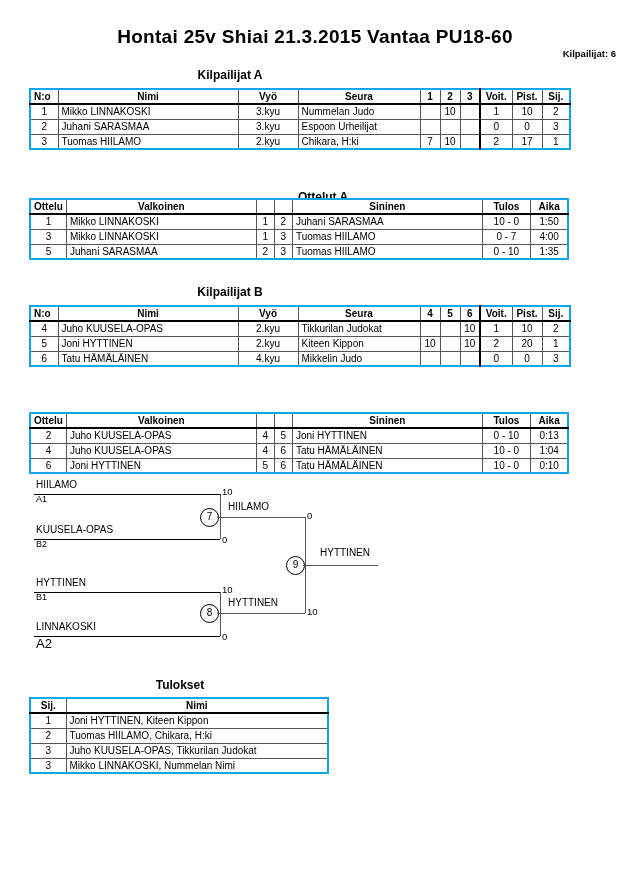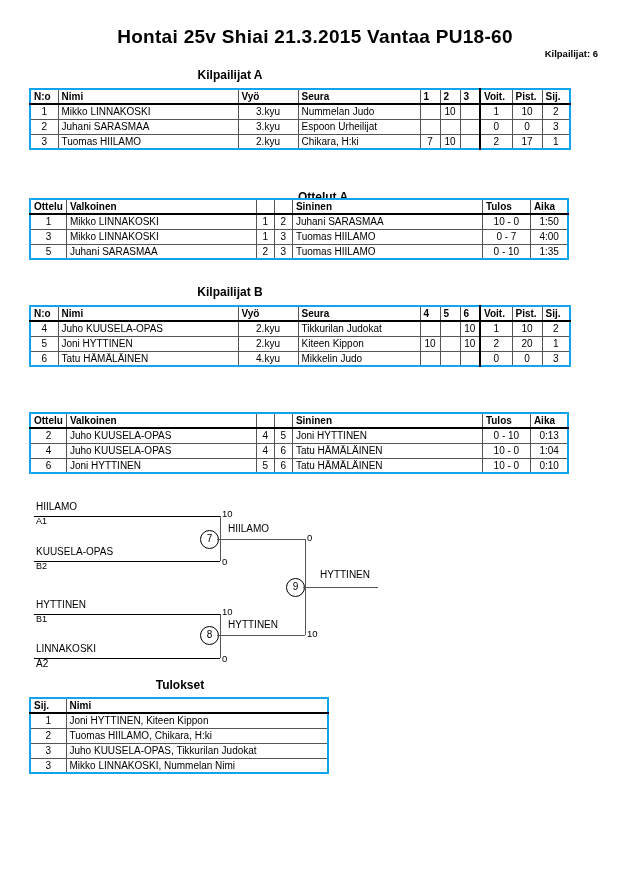--- a/index.html
+++ b/index.html
@@ -20,21 +20,21 @@
   .doc-title {
     text-align: center;
     font-size: 19px;
     font-weight: bold;
     letter-spacing: 0.3px;
     margin-top: 26px;
   }
   .competitor-count {
     position: absolute;
     top: 48px;
-    right: 32px;
+    right: 14px;
     font-size: 9.5px;
     font-weight: bold;
   }
 
   
   .section-heading {
     text-align: center;
     font-size: 12px;
     font-weight: bold;
     margin: 0;
@@ -58,35 +58,35 @@
     padding: 1px 3px;
     height: 15px;
     box-sizing: border-box;
     white-space: nowrap;
     overflow: hidden;
   }
   table.grid thead th {
     border-top: none;
     border-bottom: 2px solid #000;
     font-weight: bold;
-    text-align: left;
+    text-align: center;
     font-size: 10px;
   }
   table.grid thead th.left-head { text-align: left; }
   .c { text-align: center; }
   .l { text-align: left; }
 
   
   .sep-left { border-left: 2px solid #000 !important; }
 
   
   .bracket {
     position: absolute;
     left: 0;
-    top: 495px;
+    top: 473px;
     width: 506px;
     height: 185px;
   }
   .bracket .lbl {
     position: absolute;
     font-size: 10px;
     white-space: nowrap;
   }
   .bracket .score {
     position: absolute;
@@ -395,21 +395,21 @@
   <div class="hline" style="left:217px; top:44px; width:88px;"></div>
   <div class="score" style="left:307px; top:37px;">0</div>
 
   <div class="lbl" style="left:36px; top:104px;">HYTTINEN</div>
   <div class="seedline" style="left:34px; top:119px; width:186px;"></div>
   <div class="lbl" style="left:36px; top:119px; font-size:9px;">B1</div>
   <div class="score" style="left:222px; top:111px;">10</div>
 
   <div class="lbl" style="left:36px; top:148px;">LINNAKOSKI</div>
   <div class="seedline" style="left:34px; top:163px; width:186px;"></div>
-  <div class="lbl" style="left:36px; top:163px; font-size:10px;">A2</div>
+  <div class="lbl" style="left:36px; top:163px; font-size:13px;">A2</div>
   <div class="score" style="left:222px; top:158px;">0</div>
 
   <div class="vline" style="left:220px; top:119px; height:44px;"></div>
   <div class="node" style="left:200px; top:131px;">8</div>
   <div class="lbl" style="left:228px; top:124px;">HYTTINEN</div>
   <div class="hline" style="left:217px; top:140px; width:88px;"></div>
   <div class="score" style="left:307px; top:133px;">10</div>
 
   <div class="vline" style="left:305px; top:44px; height:96px;"></div>
   <div class="node" style="left:286px; top:83px;">9</div>

